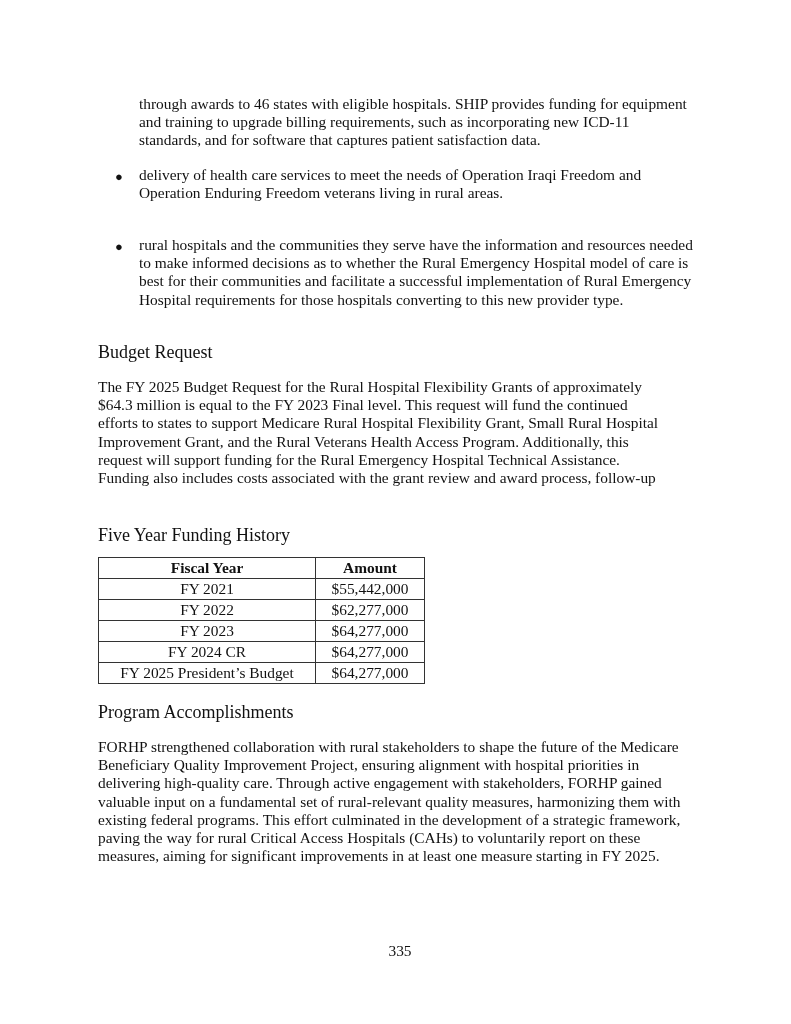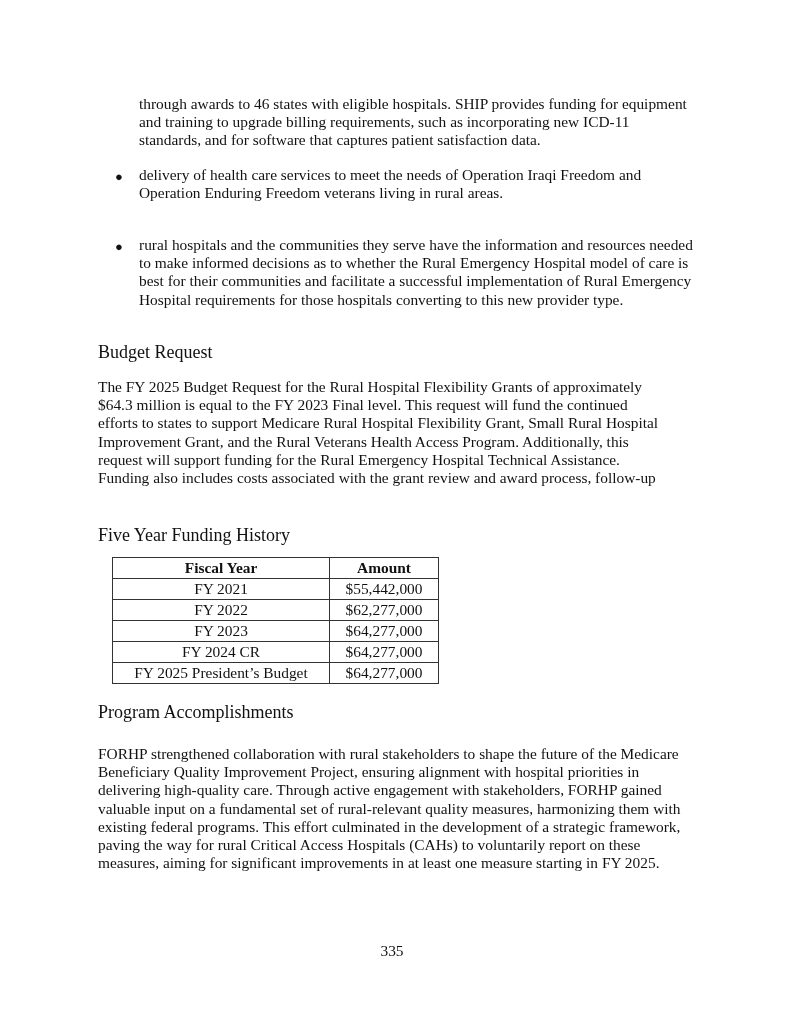--- a/index.html
+++ b/index.html
@@ -35,37 +35,37 @@
       left: 115px;
     }
     .heading {
       position: absolute;
       left: 98px;
       font-weight: normal;
       margin: 0;
     }
     table.funding {
       position: absolute;
-      left: 112px;
+      left: 98px;
       top: 557px;
       border-collapse: collapse;
       font-size: 15.4px;
       line-height: 17px;
     }
     table.funding th, table.funding td {
       border: 1px solid #333;
       padding: 1px 2px 2px 2px;
       height: 17px;
     }
     table.funding th { font-weight: bold; text-align: center; }
     table.funding td.fy { text-align: center; width: 212px; }
     table.funding td.amt { text-align: center; width: 104px; }
     .page-number {
       position: absolute;
-      left: 0; width: 784px;
+      left: 8px; width: 784px;
       top: 942px;
       text-align: center;
     }
   </style>
 </head>
 <body>
 
 <div class="page">
 
   <p class="para" style="left:139px; top:95px;">
@@ -124,21 +124,21 @@
         <td class="amt">$64,277,000</td>
       </tr>
       <tr>
         <td class="fy">FY 2025 President’s Budget</td>
         <td class="amt">$64,277,000</td>
       </tr>
     </tbody>
   </table>
 
   <h3 class="heading" style="top:703px;">Program Accomplishments</h3>
-  <p class="para" style="left:98px; top:738px;margin-top:7px;">
+  <p class="para" style="left:98px; top:738px;">
     <span class="line">FORHP strengthened collaboration with rural stakeholders to shape the future of the Medicare</span>
     <span class="line">Beneficiary Quality Improvement Project, ensuring alignment with hospital priorities in</span>
     <span class="line">delivering high-quality care. Through active engagement with stakeholders, FORHP gained</span>
     <span class="line">valuable input on a fundamental set of rural-relevant quality measures, harmonizing them with</span>
     <span class="line">existing federal programs. This effort culminated in the development of a strategic framework,</span>
     <span class="line">paving the way for rural Critical Access Hospitals (CAHs) to voluntarily report on these</span>
     <span class="line">measures, aiming for significant improvements in at least one measure starting in FY 2025.</span>
   </p>
 
   <div class="page-number">335</div>

